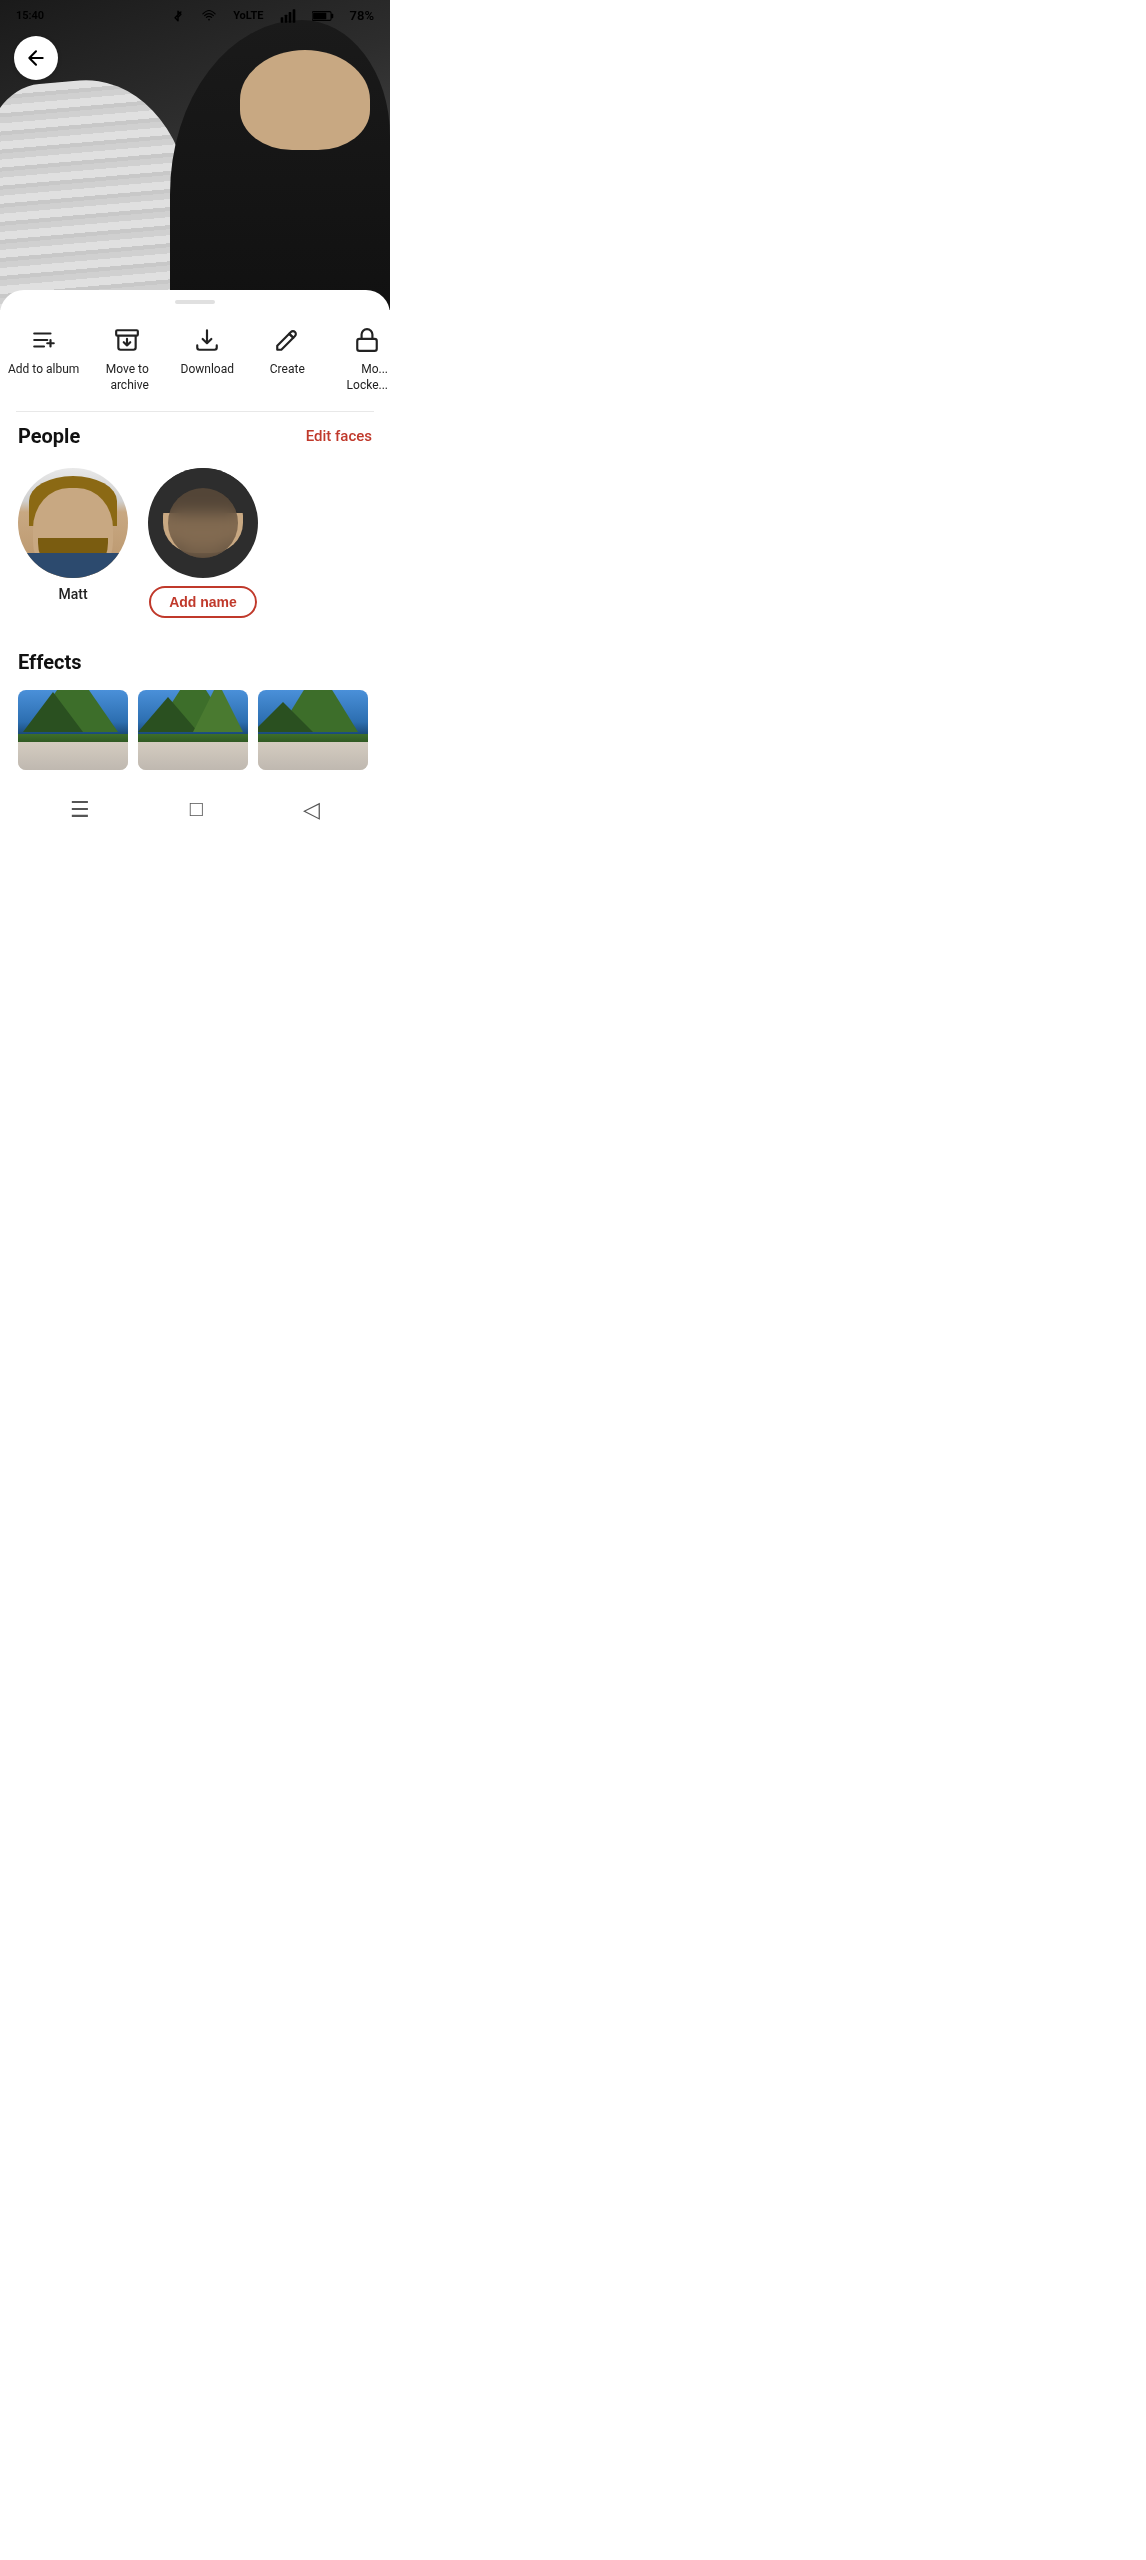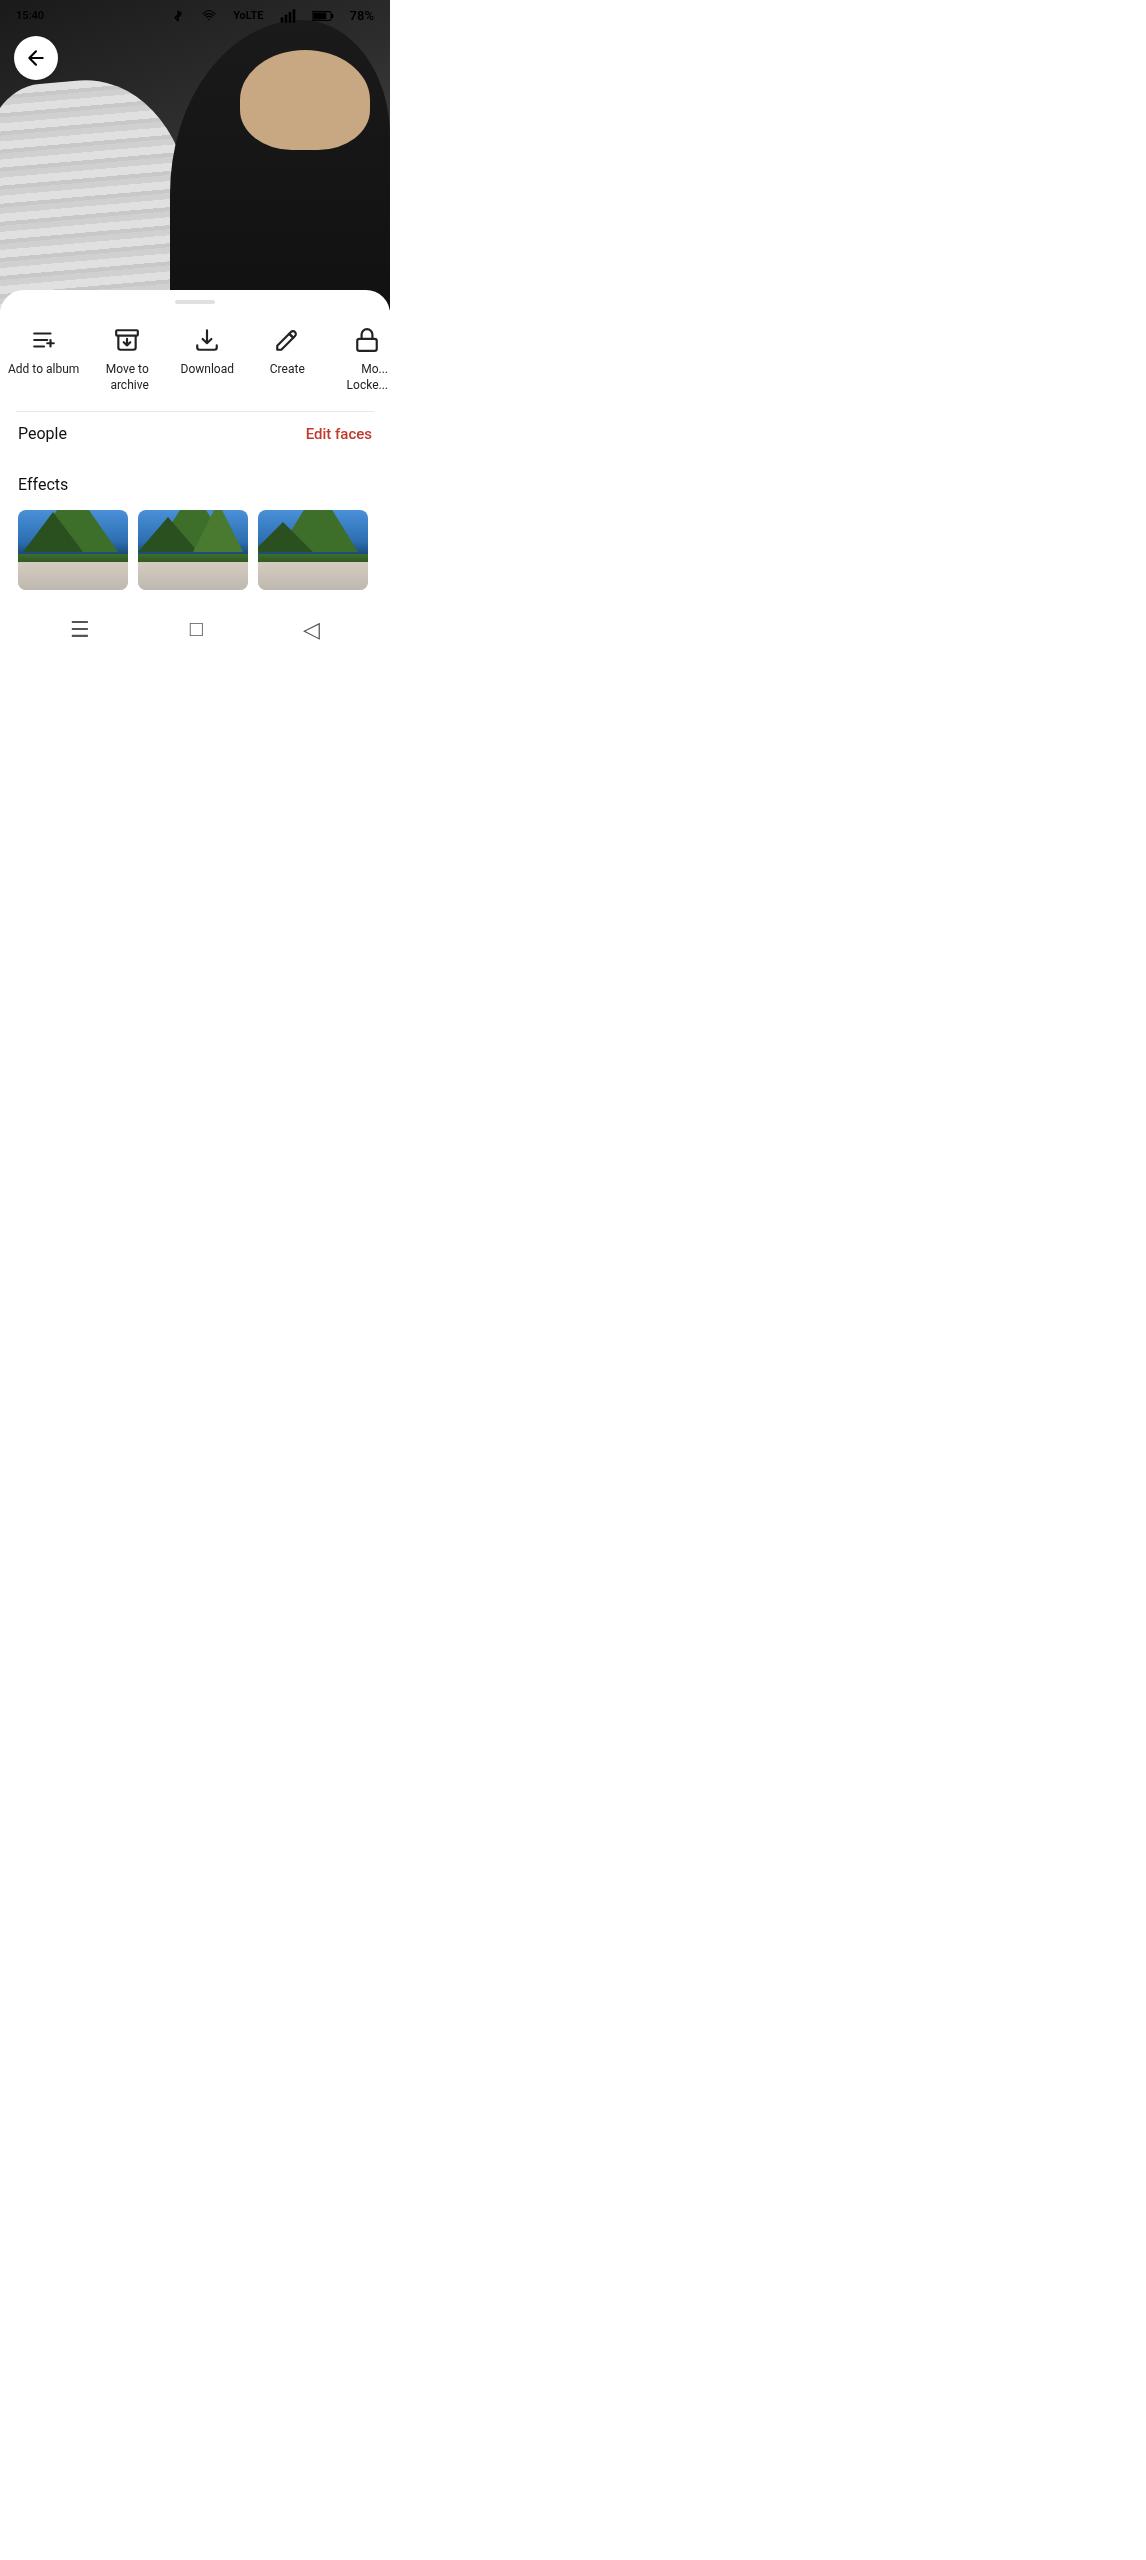--- a/index.html
+++ b/index.html
@@ -213,22 +213,22 @@
     }
 
     .section-header {
       display: flex;
       justify-content: space-between;
       align-items: center;
       margin-bottom: 16px;
     }
 
     .section-title {
-      font-size: 16px;
-      font-weight: 400;
+      font-size: 20px;
+      font-weight: 700;
       color: #111;
     }
 
     .edit-faces-btn {
       font-size: 15px;
       color: #c0392b;
       font-weight: 500;
       cursor: pointer;
     }
 
@@ -511,20 +511,47 @@
 
   <div class="divider"></div>
 
 
   <div class="people-section">
     <div class="section-header">
       <span class="section-title">People</span>
       <span class="edit-faces-btn">Edit faces</span>
     </div>
 
+    <div class="people-row">
+
+      <div class="person-item">
+        <div class="person-avatar">
+          <div class="matt-avatar">
+            <div class="matt-hair"></div>
+            <div class="matt-face"></div>
+            <div class="matt-beard"></div>
+            <div class="matt-shirt"></div>
+          </div>
+        </div>
+        <span class="person-name">Matt</span>
+      </div>
+
+      <div class="person-item">
+        <div class="person-avatar">
+          <div class="unknown-avatar">
+
+            <div style="position:absolute;top:10px;left:50%;transform:translateX(-50%);width:80px;height:75px;background:#c8a882;border-radius:50% 50% 40% 40%;"></div>
+            <div style="position:absolute;top:0;left:50%;transform:translateX(-50%);width:88px;height:45px;background:#2d2d2d;border-radius:50% 50% 0 0;"></div>
+            <div class="blur-overlay"></div>
+          </div>
+        </div>
+        <button class="add-name-btn">Add name</button>
+      </div>
+
+    </div>
   </div>
 
   <div class="effects-section">
     <div class="section-header">
       <span class="section-title">Effects</span>
     </div>
     <div class="effects-row">
 
       <div class="effect-thumb">
         <div class="mountain-bg">

